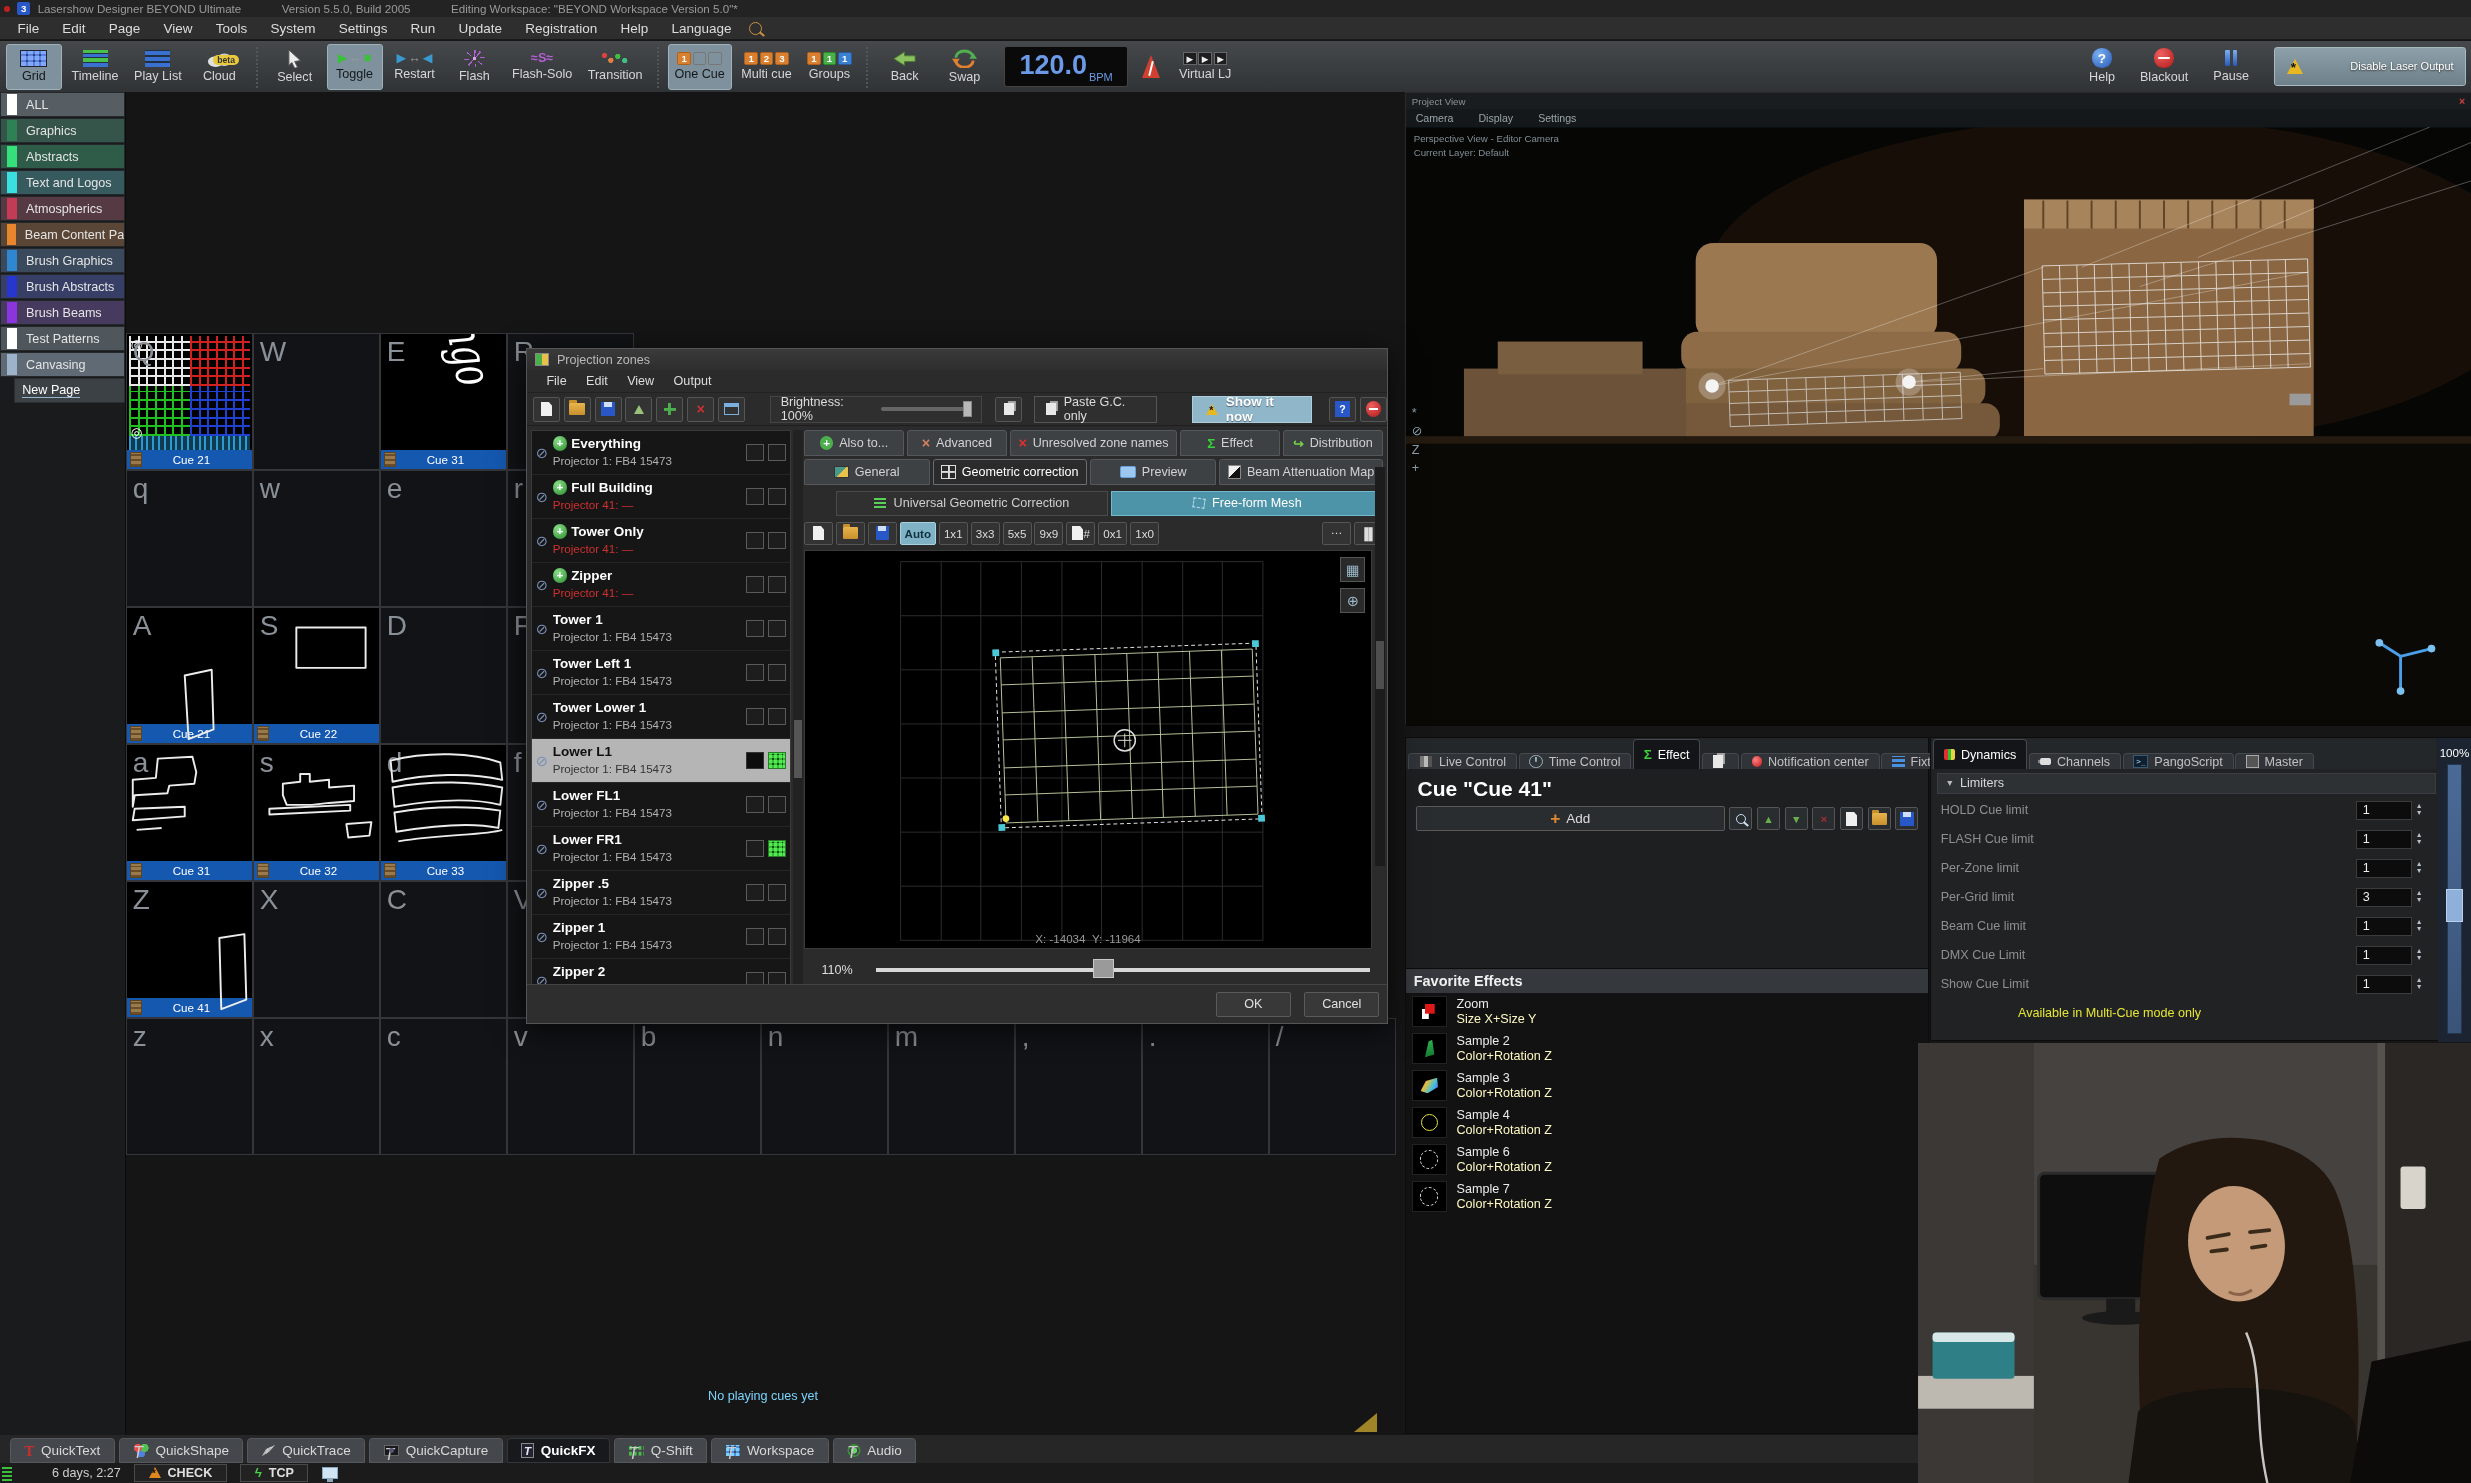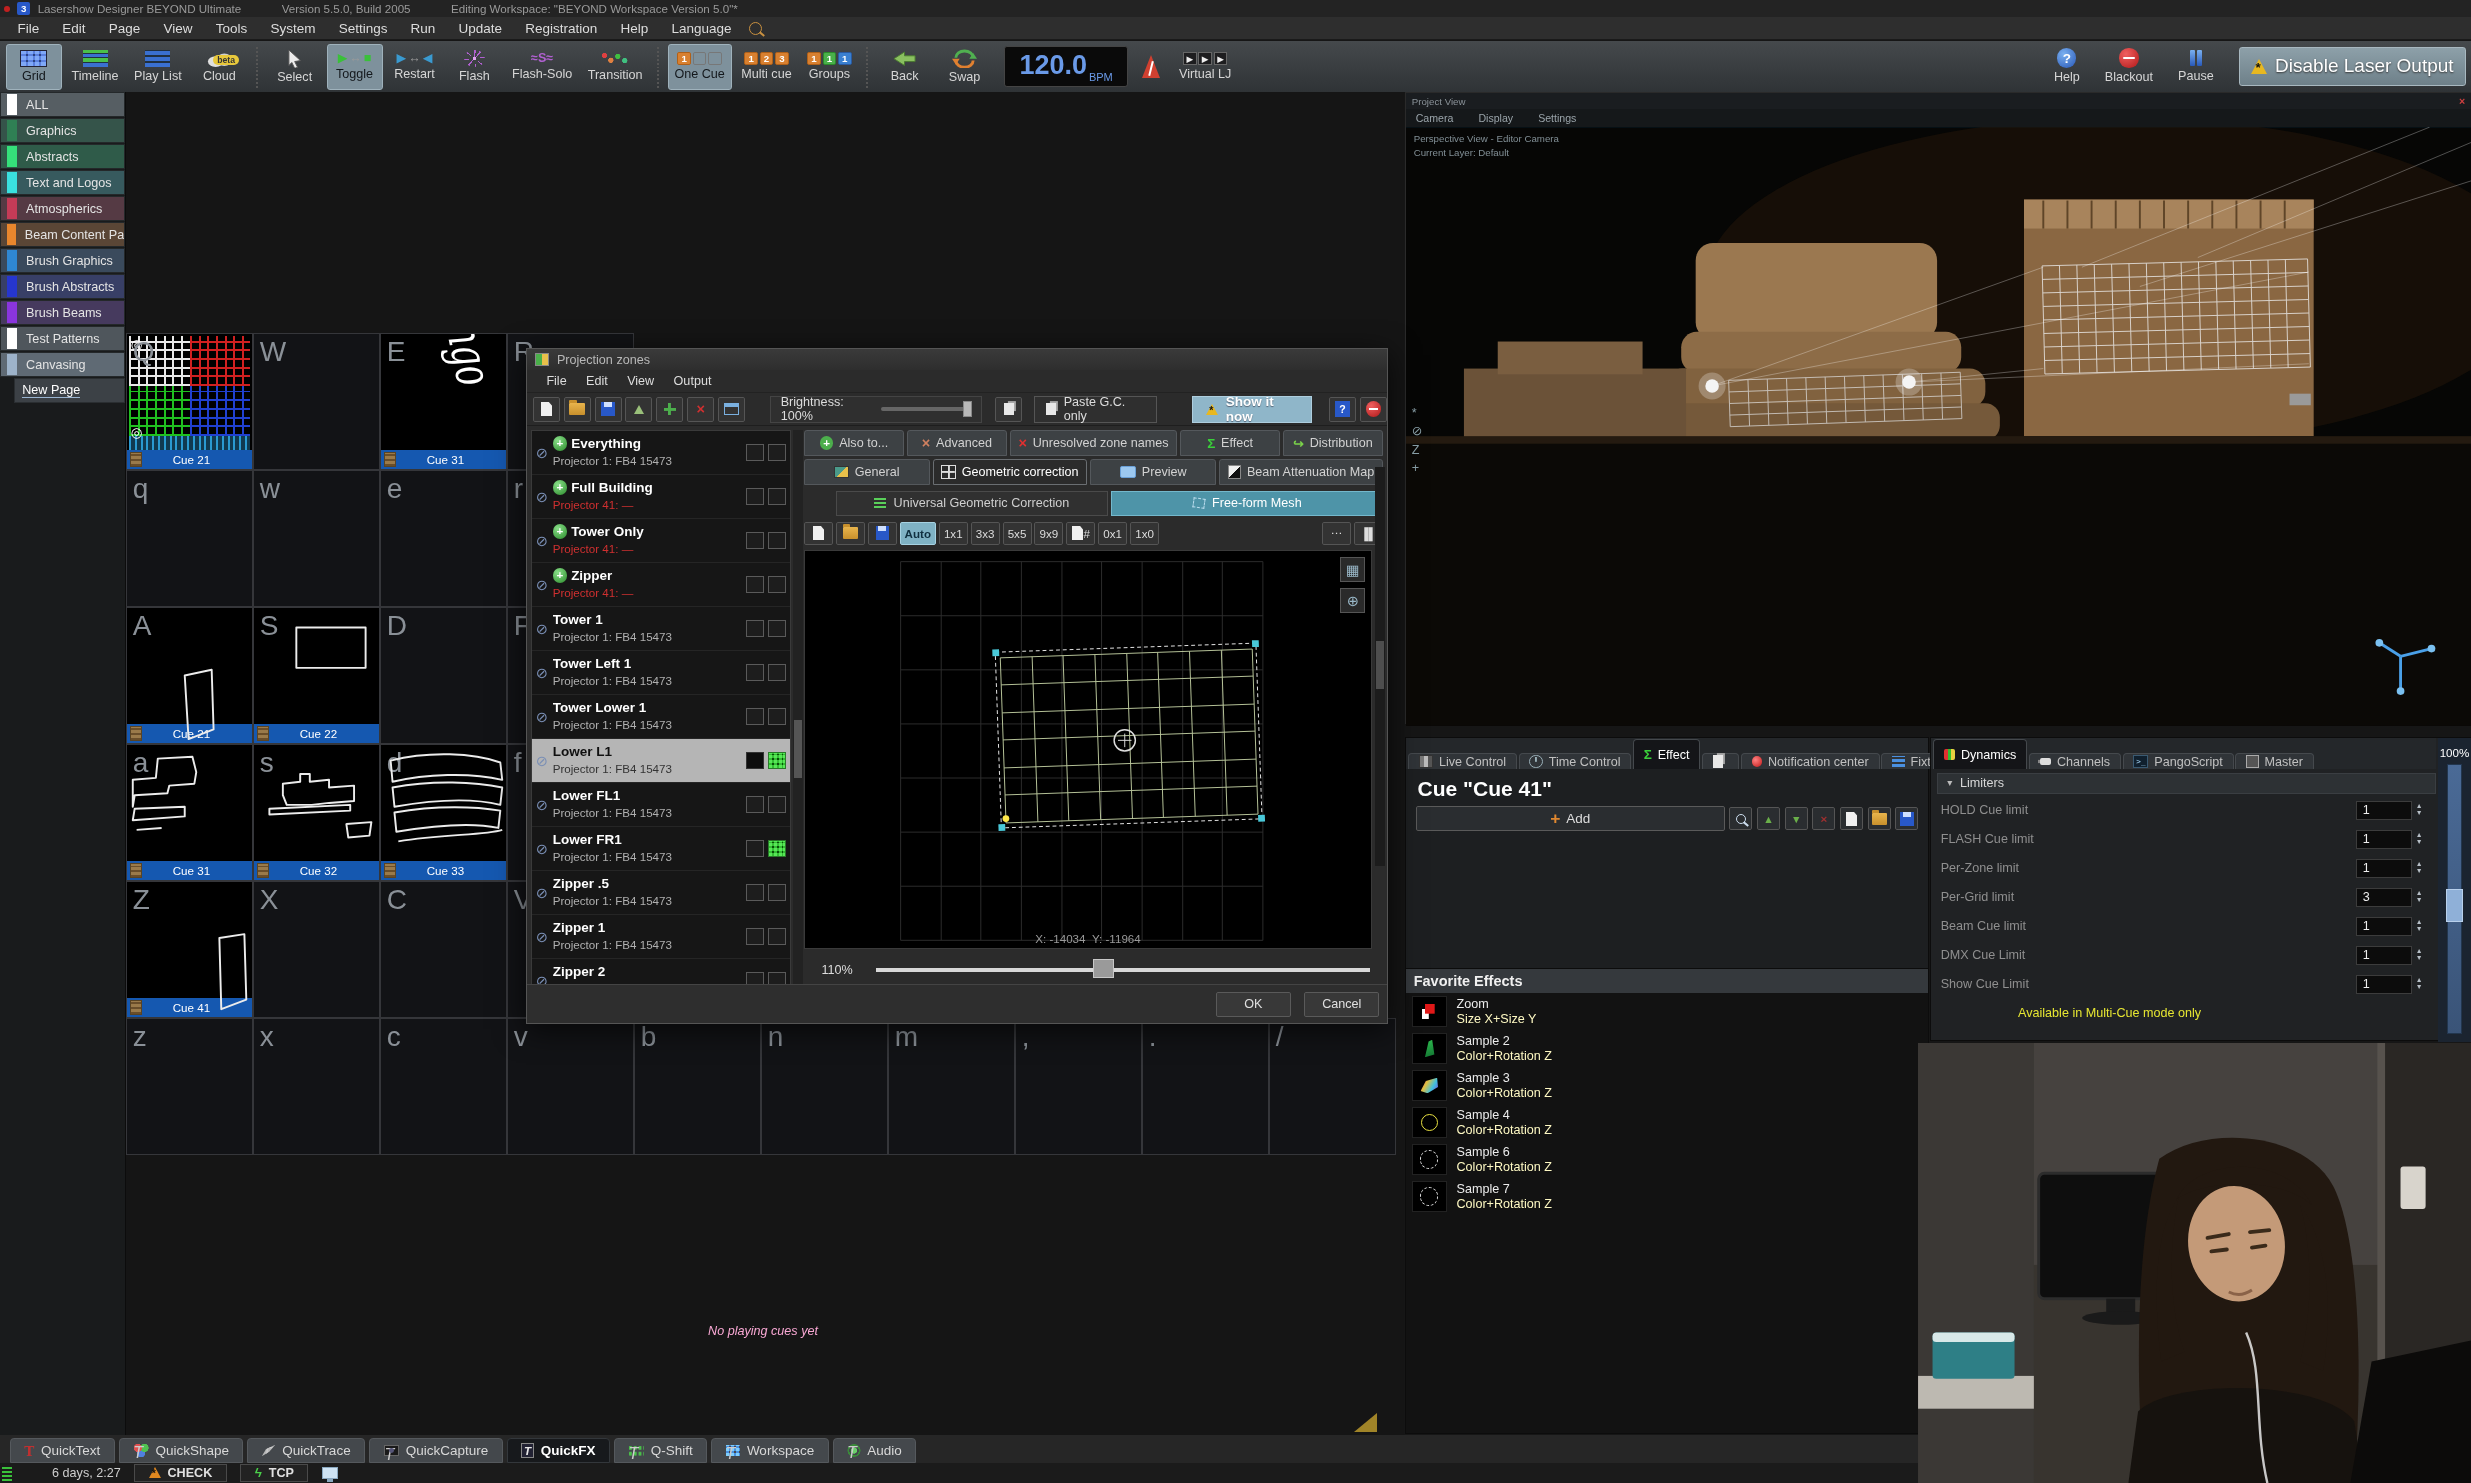--- a/index.html
+++ b/index.html
@@ -54,21 +54,21 @@
 .vlj i{width:13.5px;height:13.5px;background:#1d1d1f;border:1px solid #666;color:#eee;font-size:8.7px;font-style:normal;display:flex;align-items:center;justify-content:center;}
 #toolbar-right{position:absolute;right:5.8px;top:42px;height:48px;display:flex;align-items:center;gap:25px;}
 .tr-item{display:flex;flex-direction:column;align-items:center;gap:1.9px;}
 .tr-item .lbl{font-size:12.6px;color:#d6d6d6;}
 .i-help{width:19.3px;height:19.3px;border-radius:50%;background:radial-gradient(circle at 35% 30%,#7ab0f0,#2858b8);color:#fff;font-weight:bold;font-size:13.5px;display:flex;align-items:center;justify-content:center;}
 .i-blk{width:19.3px;height:19.3px;border-radius:50%;background:radial-gradient(circle at 35% 30%,#f06060,#b01818);position:relative;}
 .i-blk::after{content:"";position:absolute;left:3.9px;top:8.2px;width:11.6px;height:2.9px;background:#fff;border-radius:1px;}
 .i-pause{display:flex;gap:2.9px;height:17.4px;align-items:center;}
 .i-pause i{width:4.8px;height:16.4px;background:linear-gradient(#7ab0f0,#2858b8);border-radius:1px;}
 #disable-btn{display:flex;align-items:center;gap:7.7px;background:linear-gradient(#8da0a9,#6e8089);border:1px solid #a8b8c0;border-radius:2.9px;height:39px;padding:0 11.6px;}
-#disable-btn .lbl{color:#fff;font-size:19px;text-shadow:0 1px 1.9px #333;}
+#disable-btn .lbl{color:#fff;font-size:11px;text-shadow:0 1px 1.9px #333;margin-left:40px;}
 .i-warn{width:0;height:0;border-left:8.7px solid transparent;border-right:8.7px solid transparent;border-bottom:15.4px solid #e8b820;position:relative;}
 .i-warn::after{content:"*";position:absolute;left:-3.9px;top:1px;color:#111;font-size:13.5px;font-weight:bold;}
 .i-warn.sm{border-left-width:6.8px;border-right-width:6.8px;border-bottom-width:11.6px;}
 .i-warn.sm::after{font-size:10.6px;left:-2.9px;top:0;}
 
 
 #sidebar{position:absolute;left:0;top:92px;width:126px;height:1343px;background:#191b1c;border-right:1px solid #0c0c0c;}
 .sbitem{height:25px;margin-bottom:1px;display:flex;align-items:center;border:1px solid #24282a;}
 .sbitem .stripe{width:10.6px;height:21px;margin-left:5.8px;margin-right:8.7px;}
 .sbitem .lbl{font-size:12.6px;color:#e4e4e4;white-space:nowrap;overflow:hidden;}
@@ -94,21 +94,21 @@
 .tp i{position:absolute;width:50%;height:44%;}
 .tp .q1{left:0;top:0;background:repeating-linear-gradient(90deg,#e8e8e8 0 1.9px,transparent 1.9px 8.7px),repeating-linear-gradient(0deg,#e8e8e8 0 1.9px,transparent 1.9px 8.7px);}
 .tp .q2{right:0;top:0;background:repeating-linear-gradient(90deg,#d02020 0 1.9px,transparent 1.9px 8.7px),repeating-linear-gradient(0deg,#d02020 0 1.9px,transparent 1.9px 8.7px);}
 .tp .q3{left:0;top:44%;background:repeating-linear-gradient(90deg,#20c020 0 1.9px,transparent 1.9px 8.7px),repeating-linear-gradient(0deg,#20c020 0 1.9px,transparent 1.9px 8.7px);}
 .tp .q4{right:0;top:44%;background:repeating-linear-gradient(90deg,#2040d0 0 1.9px,transparent 1.9px 8.7px),repeating-linear-gradient(0deg,#2040d0 0 1.9px,transparent 1.9px 8.7px);}
 .tp .qs{left:0;top:88%;width:100%;height:12%;background:repeating-linear-gradient(90deg,#2a9ad0 0 1.9px,transparent 1.9px 5.8px),#103a50;}
 .tp b{position:absolute;color:#fff;font-size:13.5px;font-weight:normal;}
 .tp .tgt1{left:1.9px;top:0;}
 .tp .tgt2{left:1.9px;bottom:9.7px;}
 .cell.pango .pg{display:block;position:absolute;right:-5.8px;top:5.8px;color:#fff;font-family:"DejaVu Serif",serif;font-style:italic;font-size:33px;transform:rotate(78deg) scaleY(1.5);transform-origin:70% 30%;z-index:3;}
-#nocues{position:absolute;left:0;top:1232px;width:1274px;text-align:center;font-size:12.6px;color:#f9a8d4;font-style:italic;}
+#nocues{position:absolute;left:0;top:1297px;width:1274px;text-align:center;font-size:12.6px;color:#7dd3fc;}
 #wscorner{position:absolute;right:27px;top:1321px;width:0;height:0;border-left:23px solid transparent;border-bottom:19.3px solid #a08428;}
 
 
 #preview3d{position:absolute;left:1405px;top:92px;width:1067px;height:632px;background:#0c4a6e;border:1px solid #2a2a2a;}
 #pv-title{height:16.4px;background:#1a1d20;display:flex;align-items:center;justify-content:space-between;padding:0 5.8px;}
 #pv-title span{font-size:9.7px;color:#8a9298;}
 #pv-title .x{color:#d04040;font-size:10.6px;font-weight:bold;}
 #pv-menu{height:17.4px;background:#15181a;display:flex;gap:21px;align-items:center;padding-left:9.7px;}
 #pv-menu span{font-size:10.6px;color:#9aa4aa;}
 #pv-lines{position:absolute;left:7.7px;top:39px;z-index:5;}

